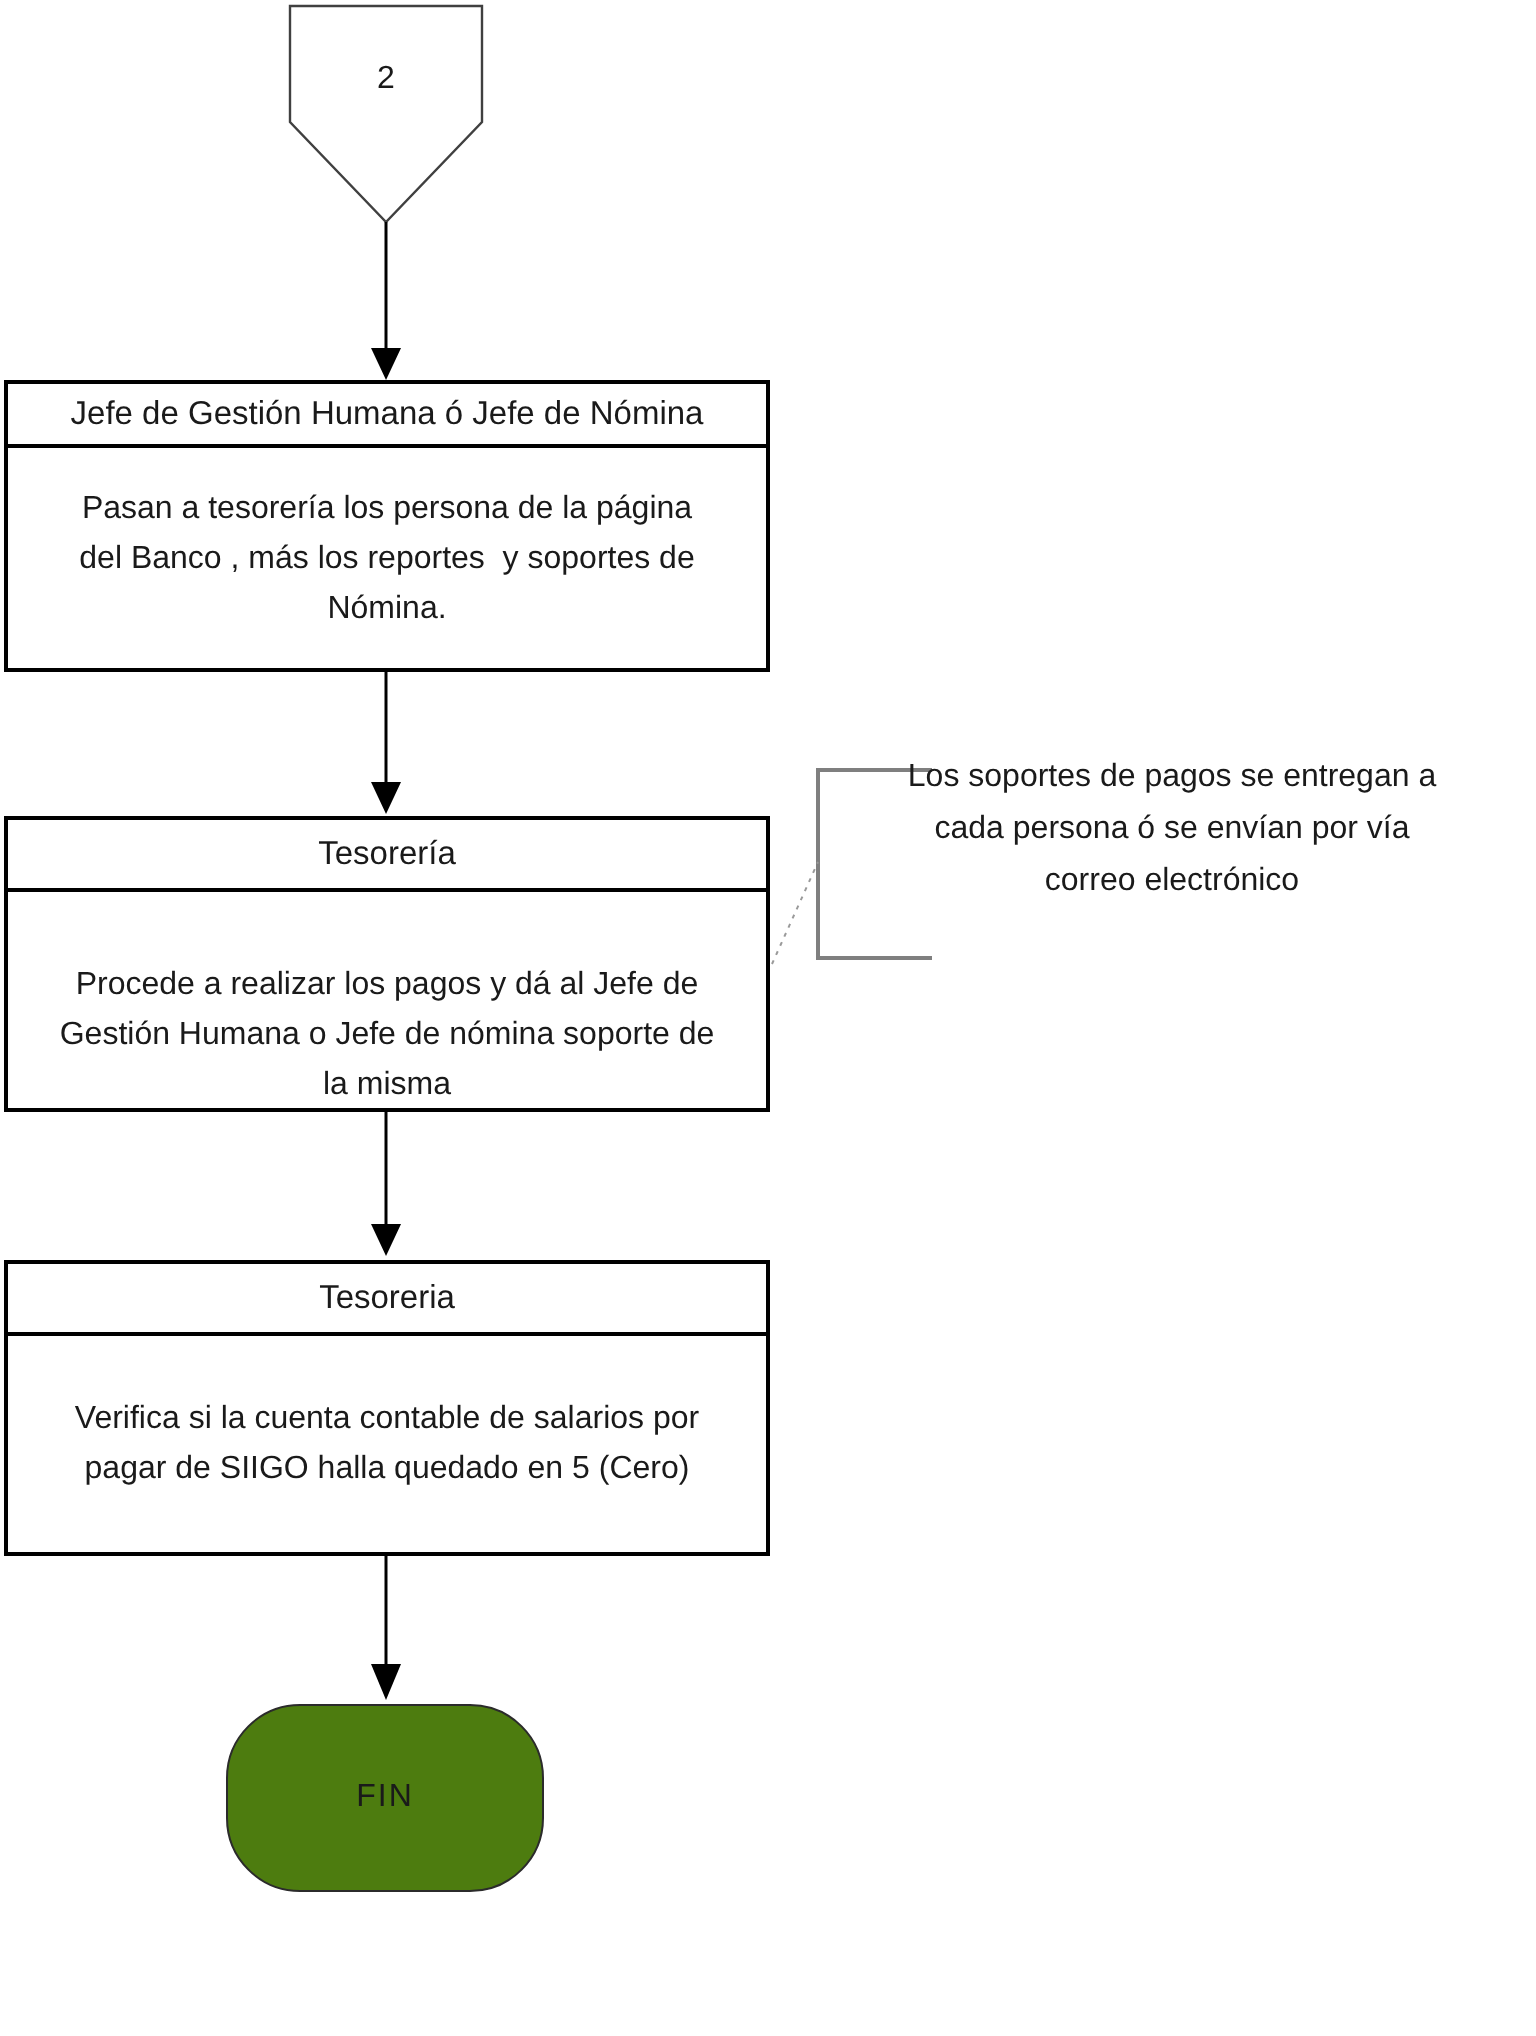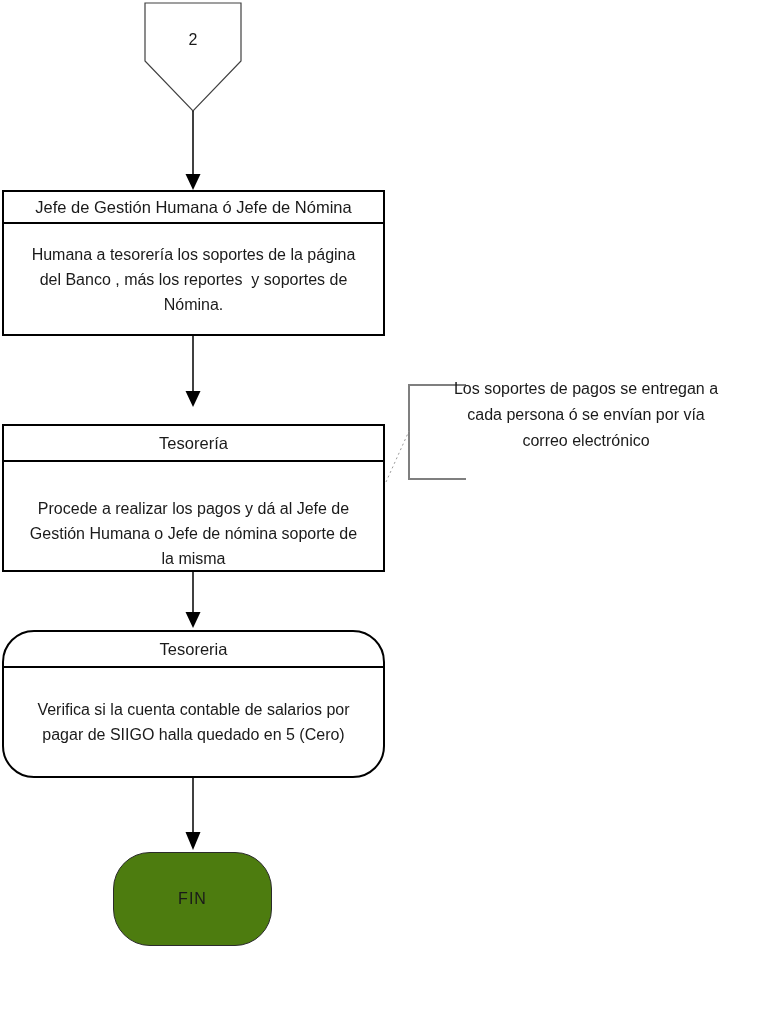--- a/index.html
+++ b/index.html
@@ -42,23 +42,23 @@
     flex: 1 1 auto;
     display: flex; align-items: center; justify-content: center;
     text-align: center;
     white-space: pre-wrap;
     font-size: 16px;
     line-height: 25px;
     padding: 2px 6px;
   }
   #box1 { top: 190px; height: 146px; }
   #box1 .box-title { height: 30px; text-align: right; }
-  #box2 { top: 424px; height: 148px; gap: 32px; }
+  #box2 { top: 408px; height: 148px; gap: 32px; }
   #box2 .box-title { height: 34px; }
-  #box3 { top: 630px; height: 148px; border-radius: 32px; }
+  #box3 { top: 630px; height: 148px; }
   #box3 .box-title { height: 34px; }
 
   .callout-text {
     position: absolute;
     left: 420px; top: 376px;
     width: 332px;
     text-align: center;
     white-space: pre-wrap;
     font-size: 16px;
     line-height: 26px;
@@ -100,21 +100,21 @@
 
     <path d="M466,385 H409 V479 H466" fill="none" stroke="#7f7f7f" stroke-width="2"></path>
 
     <line x1="386" y1="482" x2="409" y2="431" stroke="#9a9a9a" stroke-width="1" stroke-dasharray="2 3"></line>
   </svg>
 
   <div class="connector-label">2</div>
 
   <div class="flow-box" id="box1">
     <div class="box-title">Jefe de Gestión Humana ó Jefe de Nómina</div>
-    <div class="box-body">Humana a tesorería los soportes de la página
+    <div class="box-body">Pasan a tesorería los persona de la página
 del Banco , más los reportes  y soportes de
 Nómina.</div>
   </div>
 
   <div class="flow-box" id="box2">
     <div class="box-title">Tesorería</div>
     <div class="box-body">Procede a realizar los pagos y dá al Jefe de
 Gestión Humana o Jefe de nómina soporte de
 la misma</div>
   </div>

